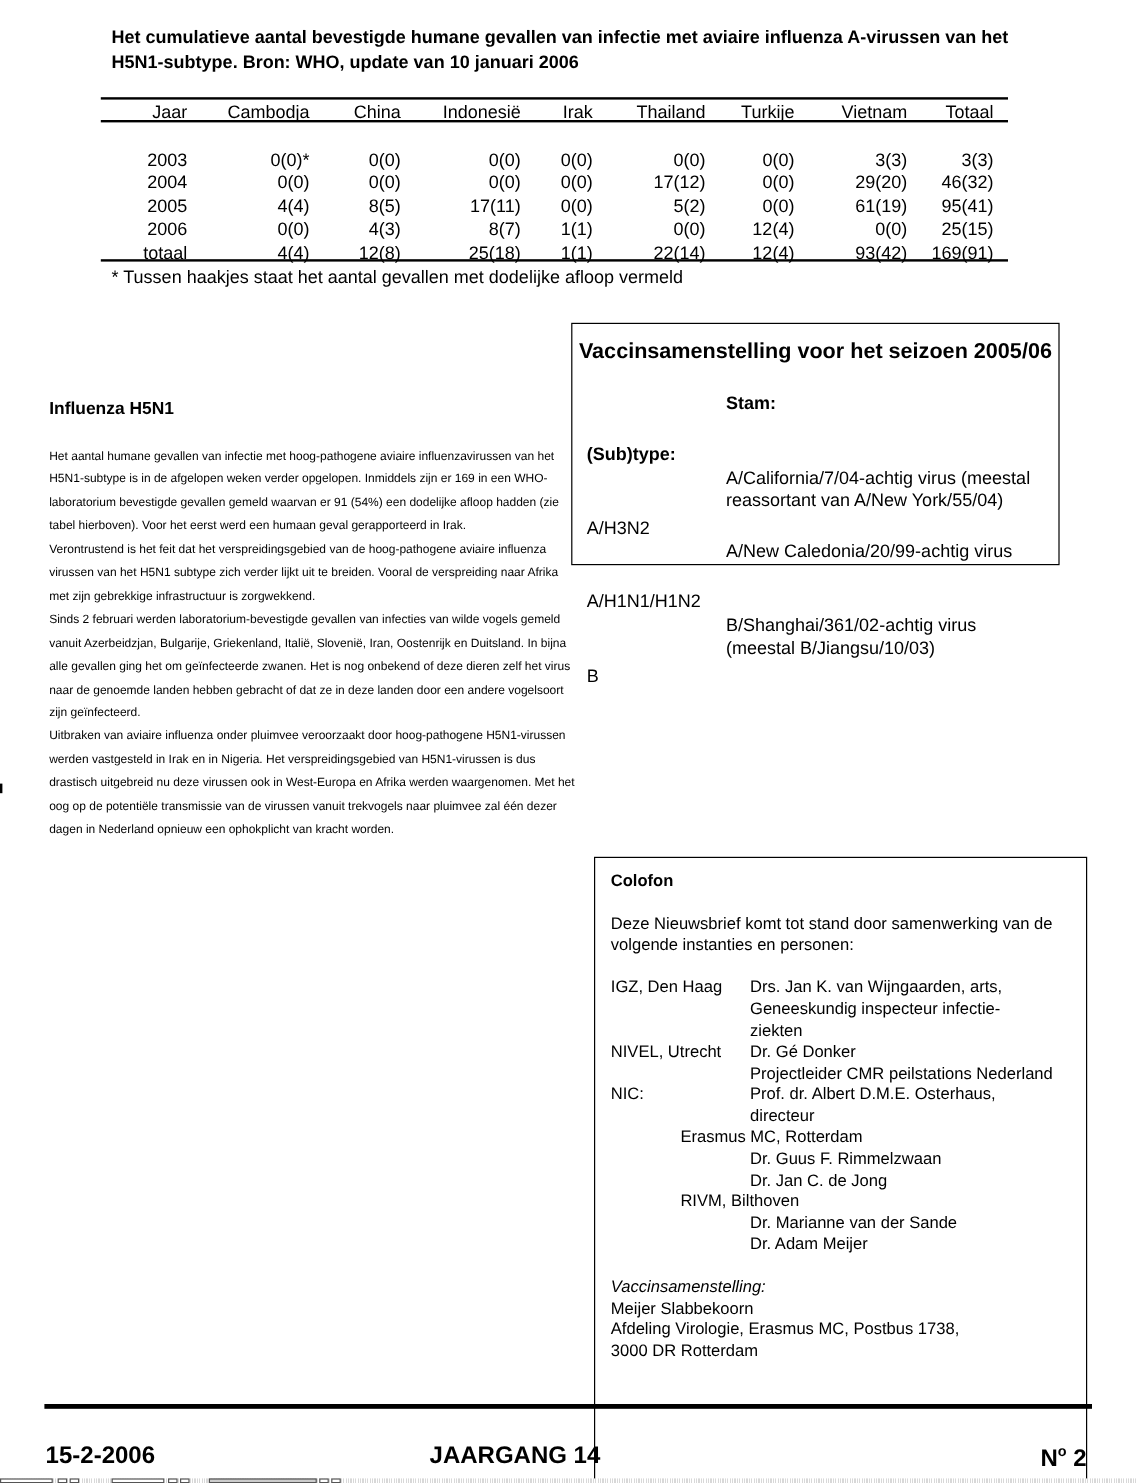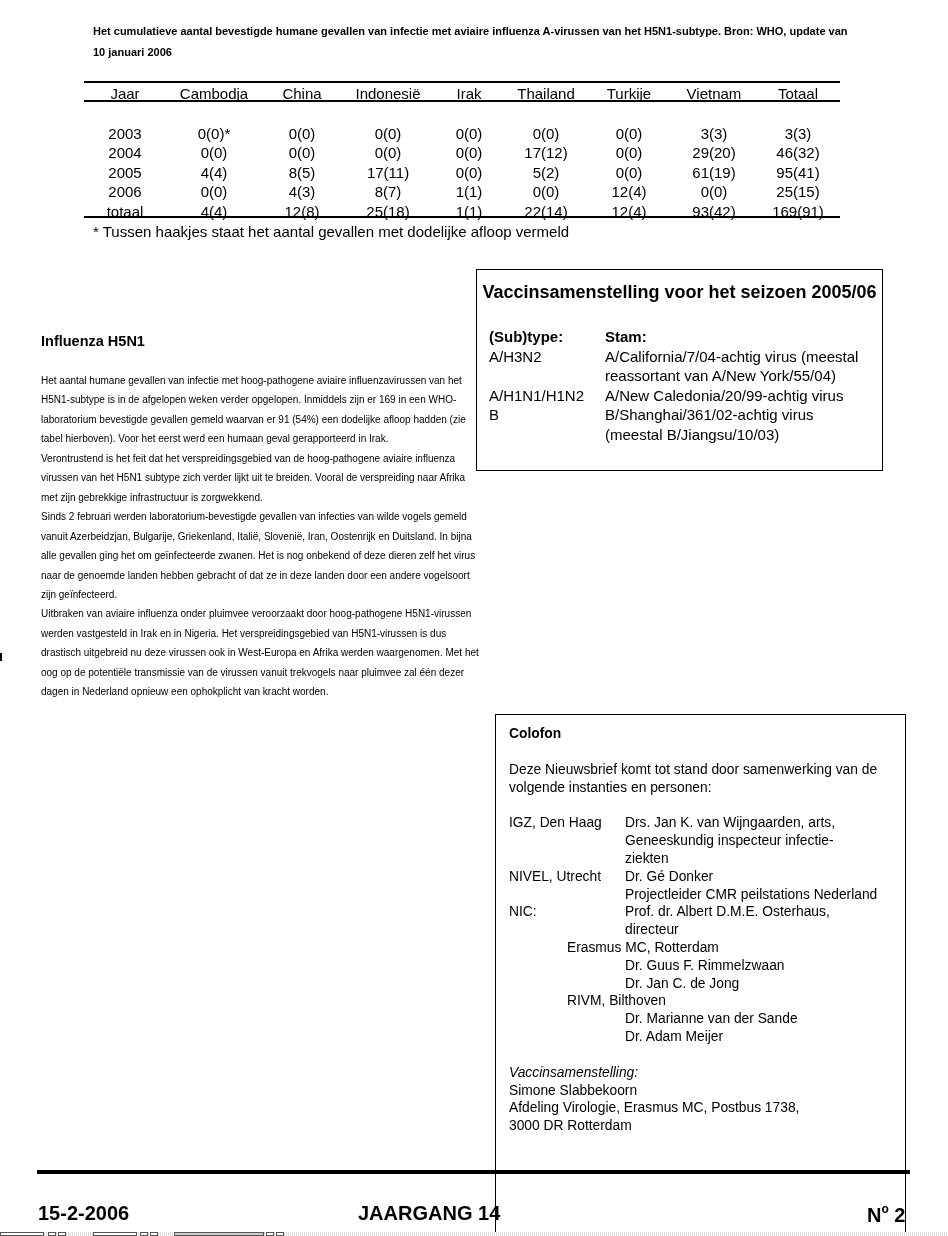--- a/index.html
+++ b/index.html
@@ -1,42 +1,42 @@
 <!DOCTYPE html>
 <html><head>
 <meta charset="utf-8">
 <style>
   html, body { margin:0; padding:0; background:#fff; }
   body { width:948px; height:1236px; position:relative; overflow:hidden;
          font-family:"Liberation Sans", sans-serif; color:#000; }
   .abs { position:absolute; }
 
   
-  .table-title { left:93px; top:21px; width:760px; font-size:11px; font-weight:bold; line-height:21px; }
+  .table-title { left:93px; top:21px; width:760px; font-size:15px; font-weight:bold; line-height:21px; }
 
   
   .data-table { left:84px; top:81px; width:756px; }
   .rule-top { position:absolute; left:0; top:0; width:756px; height:2px; background:#000; }
   .rule-mid { position:absolute; left:0; top:19px; width:756px; height:2px; background:#000; }
   .rule-bot { position:absolute; left:0; top:135px; width:756px; height:2px; background:#000; }
   .row { position:absolute; left:0; height:19px; width:756px; font-size:15px; line-height:19px; }
-  .cell { position:absolute; text-align:center; white-space:nowrap; }
+  .cell { position:absolute; text-align:right; white-space:nowrap; }
   .c0{left:10px;width:62px;} .c1{left:86px;width:88px;} .c2{left:186px;width:64px;}
   .c3{left:258px;width:92px;} .c4{left:360px;width:50px;} .c5{left:420px;width:84px;}
   .c6{left:512px;width:66px;} .c7{left:588px;width:84px;} .c8{left:684px;width:60px;}
   .hdr { top:3px; }
   .r0{top:43px;} .r1{top:62px;} .r2{top:82px;} .r3{top:101px;} .r4{top:121px;}
   .footnote { left:93px; top:223px; font-size:15px; }
 
   
   .vaccine-box { left:476px; top:269px; width:407px; height:202px; border:1.5px solid #000; box-sizing:border-box; }
   .vaccine-title { position:absolute; left:0; top:12px; width:100%; text-align:center; font-size:18px; font-weight:bold; line-height:21px; }
   .vgrid { position:absolute; left:12px; top:57px; font-size:15px; line-height:19.5px; }
   .vrow { display:flex; }
-  .vtype { width:116px; flex:none; }
+  .vtype { width:116px; flex:none;margin-top:42px; }
   .vstam { width:270px; }
   .bold { font-weight:bold; }
 
   
   .article-heading { left:41px; top:333px; font-size:14.5px; font-weight:bold; }
   .article-body { left:41px; top:371px; width:440px; font-size:10px; line-height:19.45px; }
   .article-body p { margin:0; }
   .stray-mark { left:0; top:653px; width:2px; height:8px; background:#000; }
 
   
@@ -201,21 +201,21 @@
       </div>
     </div>
     <div class="indent-org">Erasmus MC, Rotterdam</div>
     <div class="indent-name">Dr. Guus F. Rimmelzwaan</div>
     <div class="indent-name">Dr. Jan C. de Jong</div>
     <div class="indent-org">RIVM, Bilthoven</div>
     <div class="indent-name">Dr. Marianne van der Sande</div>
     <div class="indent-name">Dr. Adam Meijer</div>
     <div class="gap"></div>
     <div class="italic">Vaccinsamenstelling:</div>
-    <div>Simone Slabbekoorn</div>
+    <div>Meijer Slabbekoorn</div>
     <div>Afdeling Virologie, Erasmus MC, Postbus 1738,</div>
     <div>3000 DR Rotterdam</div>
   </div>
 </div>
 
 <div class="abs footer-rule"></div>
 <div class="abs footer-date">15-2-2006</div>
 <div class="abs footer-vol">JAARGANG 14</div>
 <div class="abs footer-no"><span>N</span><sup>o</sup><span> 2</span></div>
 

